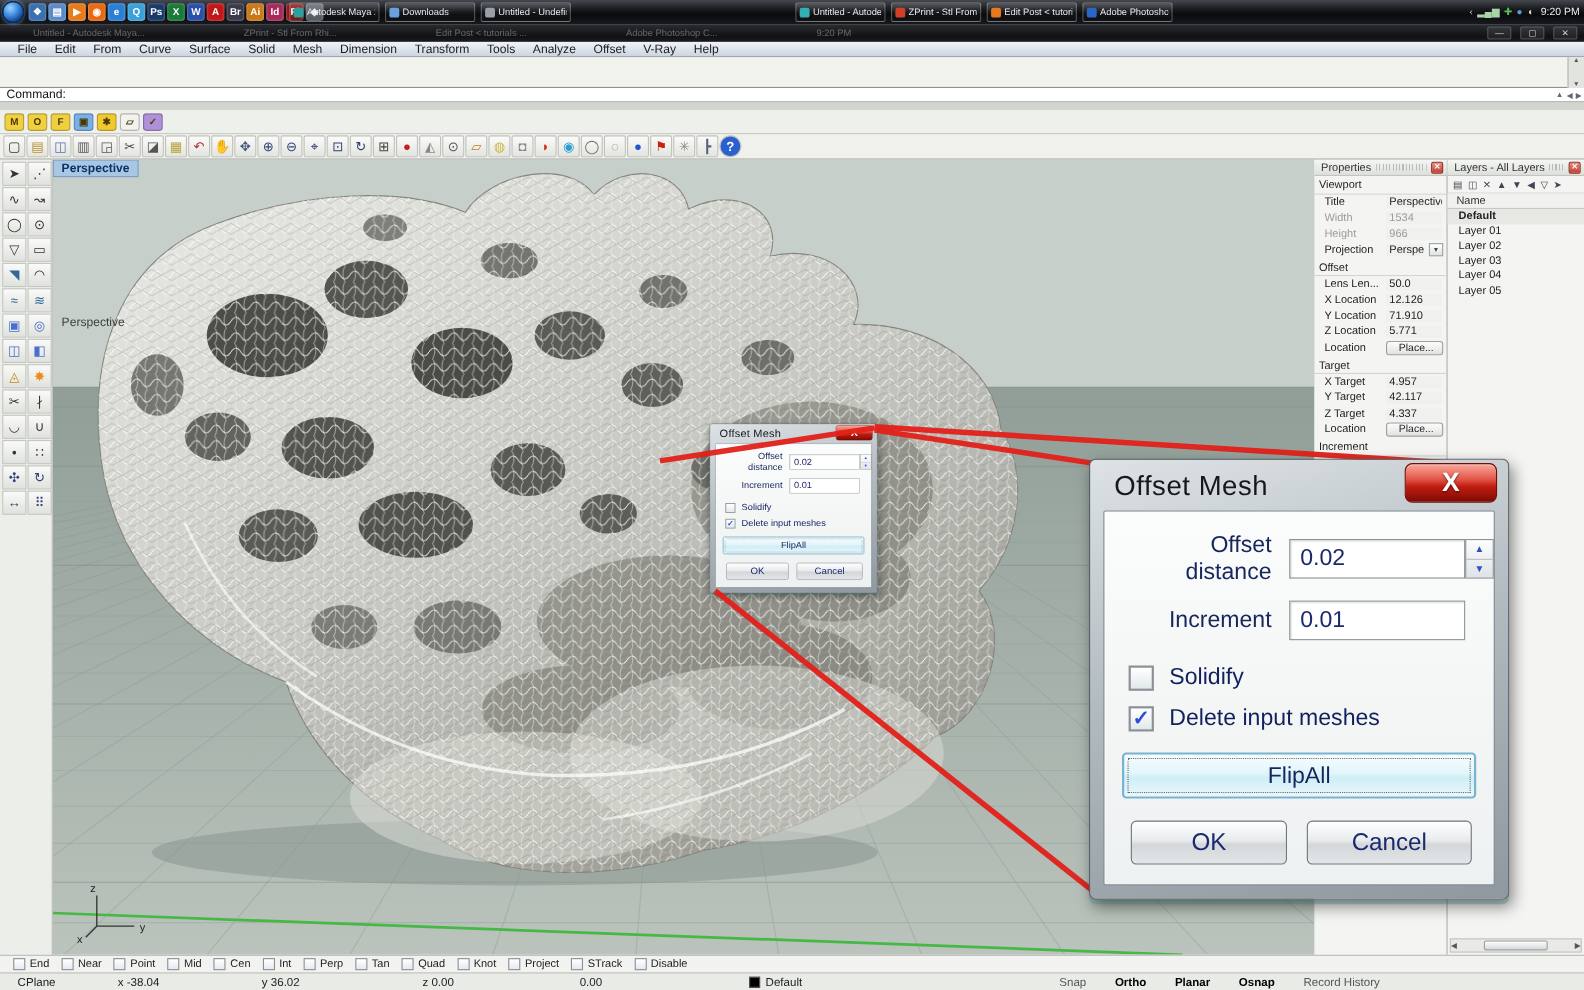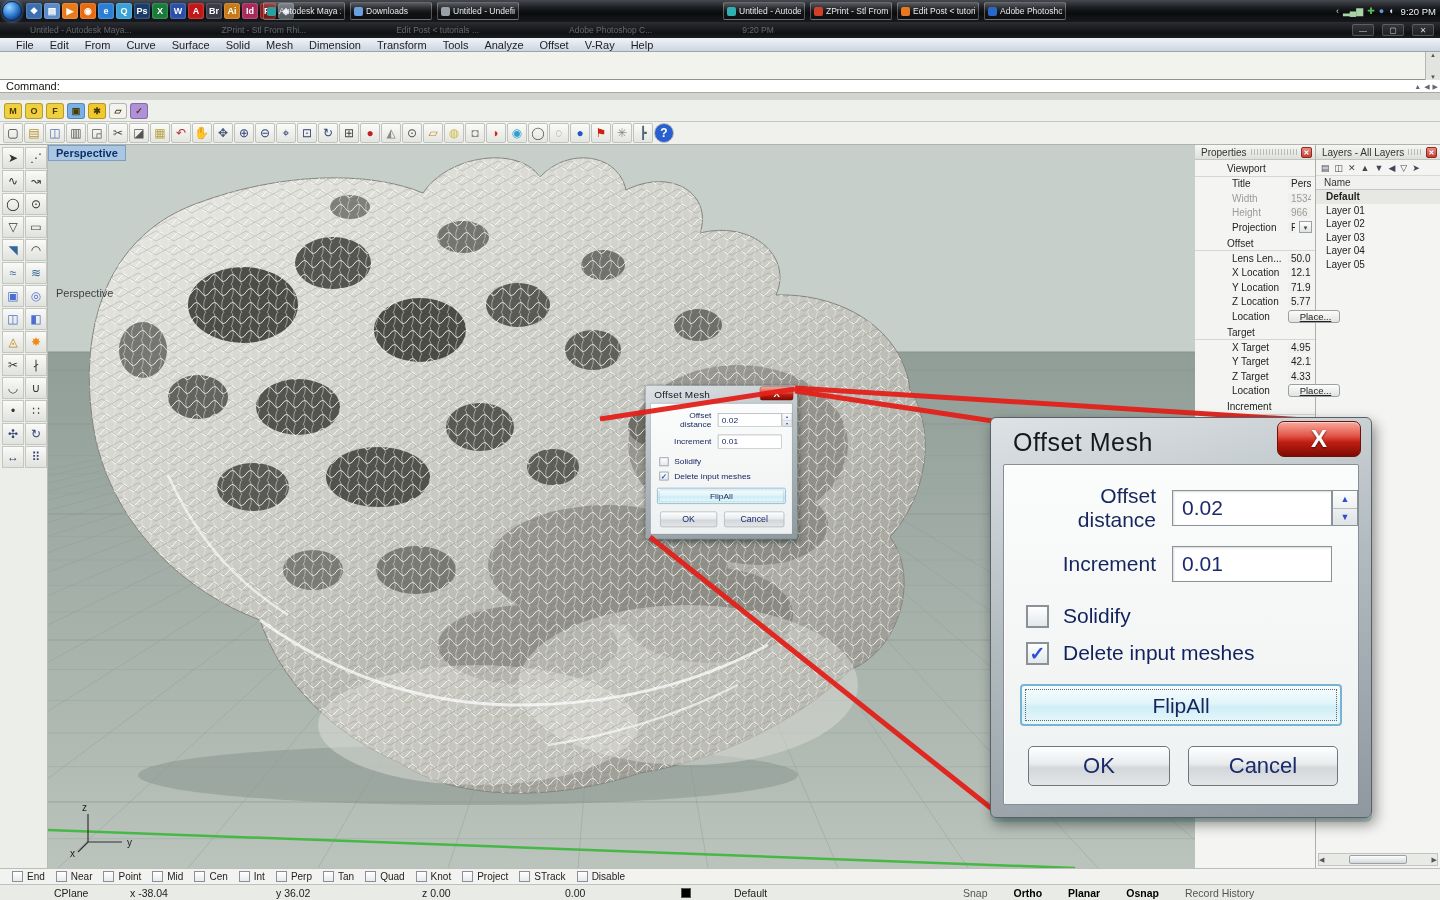--- a/index.html
+++ b/index.html
@@ -79,26 +79,26 @@
   .panel { height:100%; position:relative; }
   #propspanel { width:121px; border-right:1px solid #aeb0aa; }
   #layerspanel { width:124px; }
   .phead { height:15px; background:linear-gradient(180deg,#f6f7f5,#dde0da); border-bottom:1px solid #c2c4be;
     font-size:10px; color:#333; display:flex; align-items:center; padding:0 3px 0 6px; }
   .phead .fill { flex:1; margin:0 4px; height:6px;
     background:repeating-linear-gradient(90deg,#b9bcb6 0 1px,transparent 1px 3px); }
   .pclose { width:11px; height:11px; background:linear-gradient(180deg,#e98d84,#c43e31); border:1px solid #8f2a20;
     border-radius:2px; color:#fff; font-size:7px; line-height:10px; text-align:center; font-weight:bold; }
   .prow { display:flex; align-items:center; height:14.5px; font-size:10px; color:#222; padding-left:9px; }
-  .prow .pl { width:56px; flex:none; white-space:nowrap; overflow:hidden;margin-left:28px; }
+  .prow .pl { width:56px; flex:none; white-space:nowrap; overflow:hidden; }
   .prow .pv { flex:1; margin-right:4px; background:#f0f1ee; padding-left:3px; white-space:nowrap; overflow:hidden; }
   .prow.muted .pl, .prow.muted .pv { color:#9a9c98; }
   .prow.section { padding-left:4px; border-bottom:1px solid #d4d6d1; margin-top:2px; color:#1d1f1b; }
   .prow.button .pv { flex:none; width:52px; text-align:center; background:linear-gradient(180deg,#fdfdfc,#e0e3df);
-    border:1px solid #9aa0a6; border-radius:3px; font-size:9.5px;text-decoration:underline; }
+    border:1px solid #9aa0a6; border-radius:3px; font-size:9.5px; }
   .prow .dd { display:none; }
   .prow.dropdown .dd { display:block; width:13px; height:12px; border:1px solid #9aa0a6; background:linear-gradient(180deg,#fff,#dfe2de);
     font-size:7px; line-height:11px; text-align:center; color:#444; margin-right:3px; }
   #ltoolbar { height:16px; display:flex; align-items:center; gap:5px; padding-left:5px; font-size:9px; color:#445;
     border-bottom:1px solid #d8dad5; }
   #lnamehdr { height:14px; font-size:10px; color:#333; padding-left:8px; line-height:14px;
     border-bottom:1px solid #c6c8c3; background:#f1f2ef; }
   .lrow { height:13.5px; font-size:10px; color:#222; padding-left:10px; line-height:13.5px; }
   .lrow.selected { font-weight:bold; background:#e7e8e4; }
   #lhscroll { position:absolute; bottom:2px; left:2px; right:2px; height:13px; background:#e8eae6;
@@ -143,21 +143,21 @@
 
   
   #osnapbar { position:absolute; left:0; top:868px; width:1440px; height:16px; background:#f2f3f0; z-index:55;
     border-top:1px solid #bcbeb8; display:flex; align-items:center; gap:11px; padding-left:12px; }
   .ositem { display:flex; align-items:center; gap:4px; }
   .osbox { width:11px; height:11px; border:1px solid #8a9098; background:linear-gradient(180deg,#fff,#e6eaed);
     font-size:10px; line-height:10px; color:#2a52c8; font-weight:bold; text-align:center; }
   .ositem .oslbl { font-size:10px; color:#222; }
   #statusbar { position:absolute; left:0; top:884px; width:1440px; height:16px; background:#e9ebe6; z-index:55;
     border-top:1px solid #c0c2bc; font-size:10.5px; color:#222; }
-  #statusbar .sv { position:absolute; top:1px; line-height:14px;margin-left:38px; }
+  #statusbar .sv { position:absolute; top:1px; line-height:14px; }
   #swatch { position:absolute; left:681px; top:3px; width:10px; height:10px; background:#000; border:1px solid #555; }
   #toggles { position:absolute; left:963px; top:1px; display:flex; gap:26px; }
   .tog { line-height:14px; color:#555; }
   .tog.on { font-weight:bold; color:#000; }
 
   #redlines { position:absolute; left:0; top:0; width:1440px; height:900px; z-index:40; pointer-events:none; }
 </style>
 </head>
 <body>
 
@@ -807,21 +807,21 @@
       </span>
 
       <span class="ositem off">
         <span class="osbox"></span>
         <span class="oslbl">Disable</span>
       </span>
     </div>
 
   <div id="statusbar">
     <span class="sv" style="left:16px">CPlane</span>
-    <span class="sv" style="left:92px">x -38.04</span>
+    <span class="sv" style="left:107px">x -38.04</span>
     <span class="sv" style="left:238px">y 36.02</span>
     <span class="sv" style="left:384px">z 0.00</span>
     <span class="sv" style="left:527px">0.00</span>
     <span id="swatch"></span>
     <span class="sv" style="left:696px">Default</span>
     <span id="toggles">
 
     <span class="tog off">Snap</span>
         <span class="tog on">Ortho</span>
         <span class="tog on">Planar</span>

